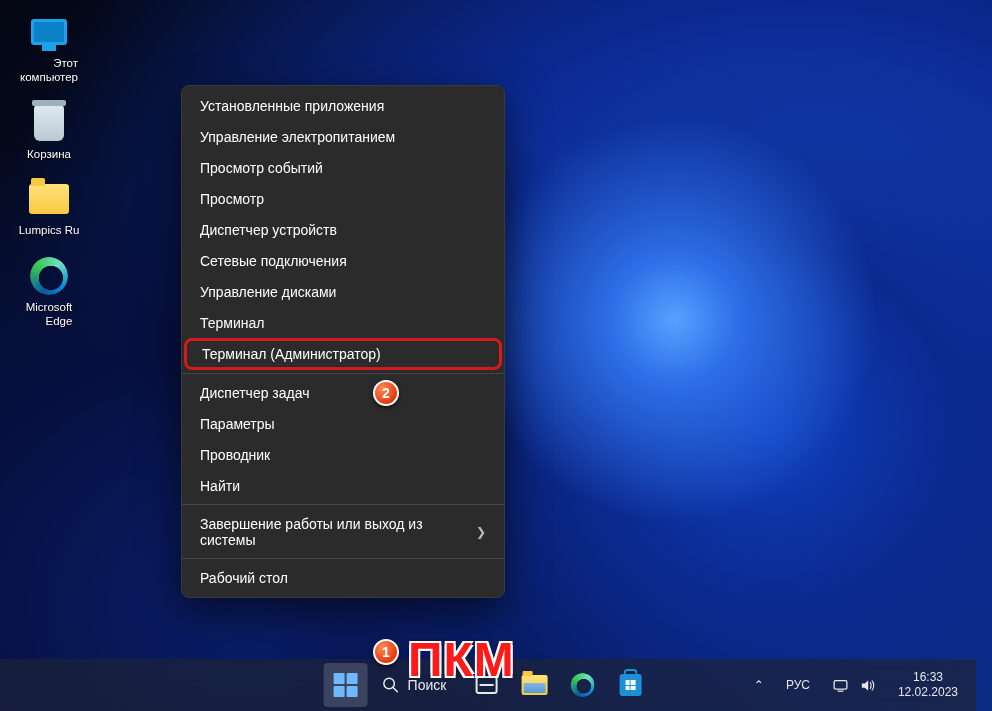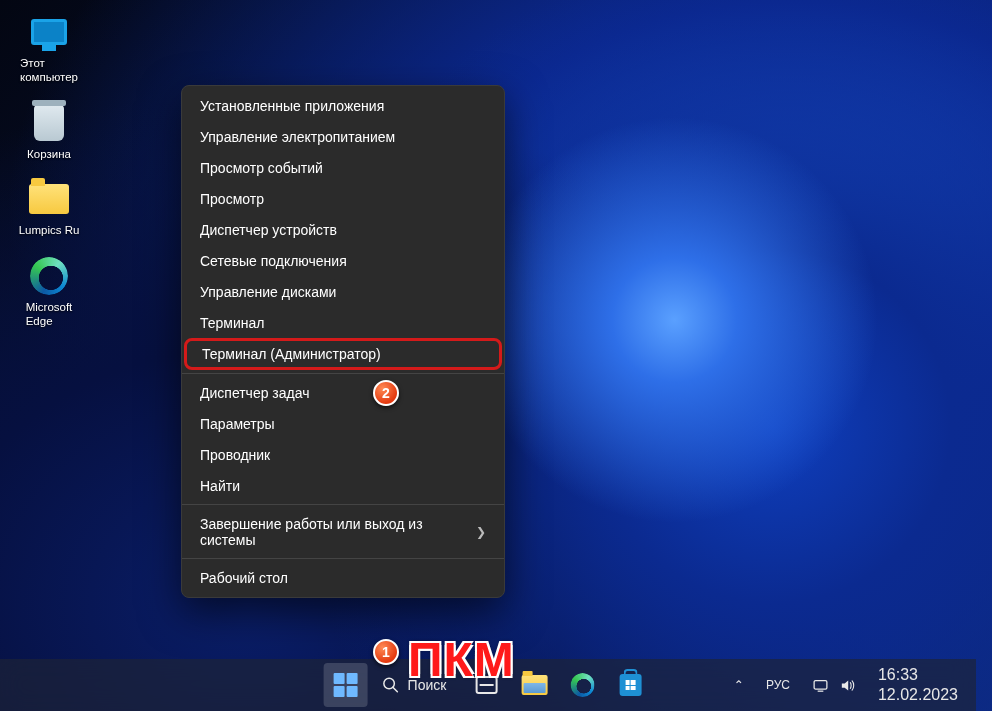--- a/index.html
+++ b/index.html
@@ -14,21 +14,21 @@
       radial-gradient(circle at 78% 60%, #0f3fbe 0%, #0b2a90 20%, transparent 55%),
       radial-gradient(ellipse at 25% 85%, #0a1e6a 0%, #061040 30%, transparent 60%),
       radial-gradient(ellipse at 80% 30%, #1a56d6 0%, #0b2890 30%, transparent 70%),
       linear-gradient(135deg, #030612 0%, #071236 40%, #0a1c5c 70%, #0d2a7a 100%);
   }
 
   
   .desktop-icons { position: absolute; top: 12px; left: 8px; width: 90px; }
   .desktop-icon { width: 82px; display:flex; flex-direction:column; align-items:center; margin-bottom: 18px; cursor: pointer; }
   .desktop-icon .icon-box { width: 44px; height: 40px; display:flex; align-items:center; justify-content:center; }
-  .desktop-icon .icon-label { color:#fff; font-size:11.5px; text-align:left; line-height:1.25; margin-top:4px; text-shadow: 0 1px 2px rgba(0,0,0,.9); }
+  .desktop-icon .icon-label { color:#fff; font-size:11.5px; text-align:right; line-height:1.25; margin-top:4px; text-shadow: 0 1px 2px rgba(0,0,0,.9); }
 
   
   .pc-monitor { width:36px; height:26px; border:3px solid #1aa3e8; border-radius:3px; background:#0b82c7; position:relative; }
   .pc-monitor::after { content:""; position:absolute; bottom:-9px; left:50%; transform:translateX(-50%); width:14px; height:6px; background:#1aa3e8; }
   .rbin { width:30px; height:36px; background:linear-gradient(#dfe9ef,#b9c9d2); border-radius:4px 4px 6px 6px; position:relative; }
   .rbin::before{content:"";position:absolute;top:-5px;left:-2px;right:-2px;height:6px;background:#9db1bd;border-radius:2px;}
   .folder { width:40px; height:30px; background:linear-gradient(#ffe27a,#f7c940); border-radius:3px; position:relative; }
   .folder::before{content:"";position:absolute;top:-6px;left:2px;width:14px;height:8px;background:#f7c940;border-radius:2px 2px 0 0;}
   .edge-ring { width:38px; height:38px; border-radius:50%;
     background: conic-gradient(from 200deg, #0c59a4, #36c752 30%, #6fe0c0 55%, #0c88d4 80%, #0c59a4);
@@ -70,21 +70,21 @@
   .edge-sm{ width:24px; height:24px; border-radius:50%; background: conic-gradient(from 200deg,#0c59a4,#36c752 30%,#6fe0c0 55%,#0c88d4 80%,#0c59a4); -webkit-mask:radial-gradient(circle at 55% 55%,transparent 38%,#000 40%); mask:radial-gradient(circle at 55% 55%,transparent 38%,#000 40%); }
 
   .store-ic{ width:22px; height:22px; background:#1e90d4; border-radius:3px; position:relative; display:flex; align-items:center; justify-content:center;}
   .store-ic::before{content:"";position:absolute;top:-5px;width:10px;height:5px;border:2px solid #1e90d4;border-bottom:none;border-radius:4px 4px 0 0;}
   .store-ic span{display:grid;grid-template:1fr 1fr/1fr 1fr;gap:1px;width:10px;height:10px;}
   .store-ic span i{background:#fff;}
 
   
   .tray { position:absolute; right:8px; height:52px; display:flex; align-items:center; gap:2px; color:#e8e8e8; font-size:12px; }
   .tray-group { display:flex; align-items:center; gap:10px; padding:6px 10px; border-radius:4px; cursor:pointer; }
-  .tray .clock { text-align:left; line-height:1.25; font-size:16px; padding:4px 10px; cursor:pointer; border-radius:4px; }
+  .tray .clock { text-align:center; line-height:1.25; font-size:12px; padding:4px 10px; cursor:pointer; border-radius:4px; }
 
   svg { display:block; }
 </style>
 </head>
 <body>
 
 <div class="wallpaper"></div>
 
 <div class="desktop-icons">
   <div class="desktop-icon">

